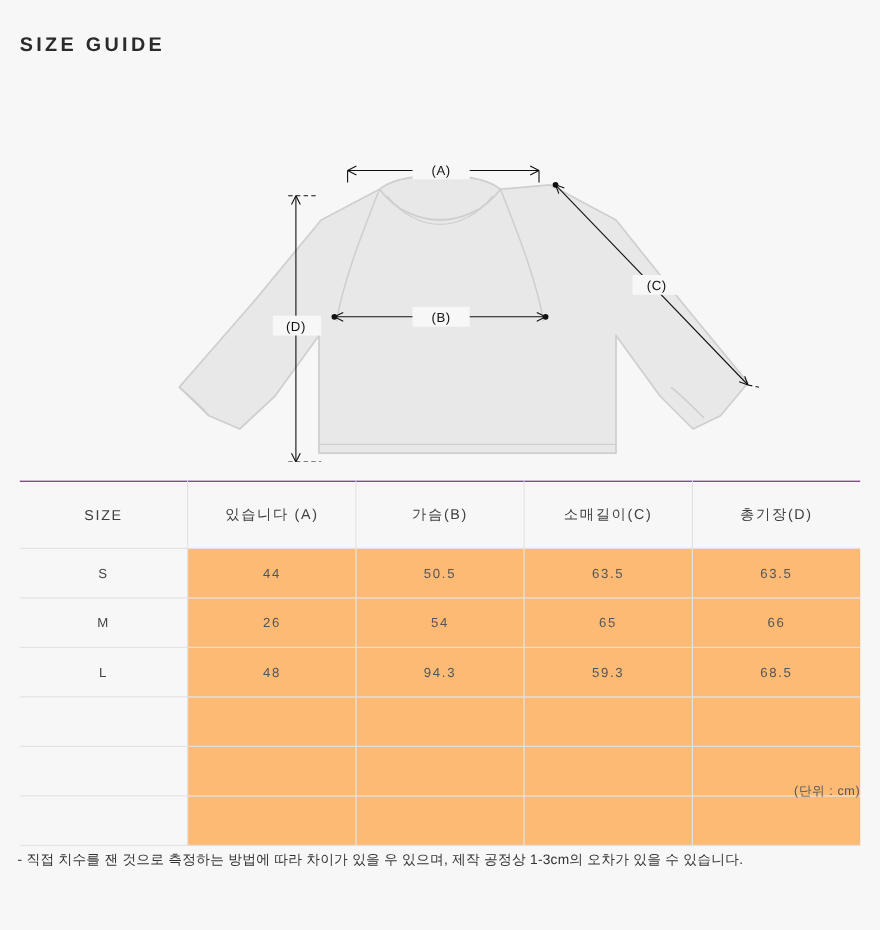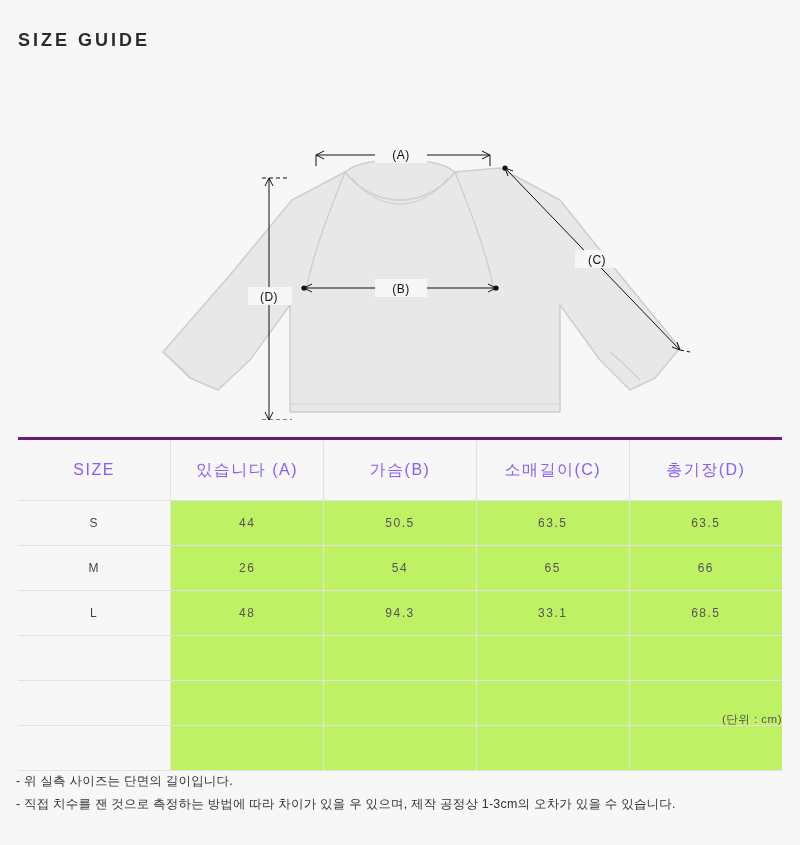--- a/index.html
+++ b/index.html
@@ -51,30 +51,30 @@
   }
   table.size-table th,
   table.size-table td {
     border: 1px solid #e2e2e2;
     height: 42px;
     text-align: center;
     vertical-align: middle;
     font-size: 12px;
     color: #555;
     letter-spacing: 1.5px;
-    background: #bef264;
+    background: #fdba74;
   }
   table.size-table thead th {
-    border-top: 3px solid #701a75;
+    border-top: 1px solid #701a75;
     border-bottom: 1px solid #e2e2e2;
     background: #f7f7f7;
-    color: #8b5cf6;
+    color: #404040;
     font-weight: normal;
     letter-spacing: 1.5px;
-    font-size: 16px;
+    font-size: 13px;
     height: 58px;
   }
   table.size-table thead th:first-child,
   table.size-table tbody td:first-child {
     background: #f7f7f7;
     border-left: none;
   }
   table.size-table thead th:last-child,
   table.size-table tbody td:last-child {
     border-right: none;
@@ -205,21 +205,21 @@
           <td>M</td>
           <td>26</td>
           <td>54</td>
           <td>65</td>
           <td>66</td>
         </tr>
         <tr>
           <td>L</td>
           <td>48</td>
           <td>94.3</td>
-          <td>33.1</td>
+          <td>59.3</td>
           <td>68.5</td>
         </tr>
         <tr>
           <td></td>
           <td></td>
           <td></td>
           <td></td>
           <td></td>
         </tr>
         <tr>
@@ -236,17 +236,16 @@
           <td></td>
           <td></td>
         </tr>
       </tbody>
     </table>
   </div>
 
   <div class="unit-note">(단위 : cm)</div>
 
   <div class="notes">
-    <div>- 위 실측 사이즈는 단면의 길이입니다.</div>
     <div>- 직접 치수를 잰 것으로 측정하는 방법에 따라 차이가 있을 우 있으며, 제작 공정상 1-3cm의 오차가 있을 수 있습니다.</div>
   </div>
 
 </div>
 
 </body></html>

